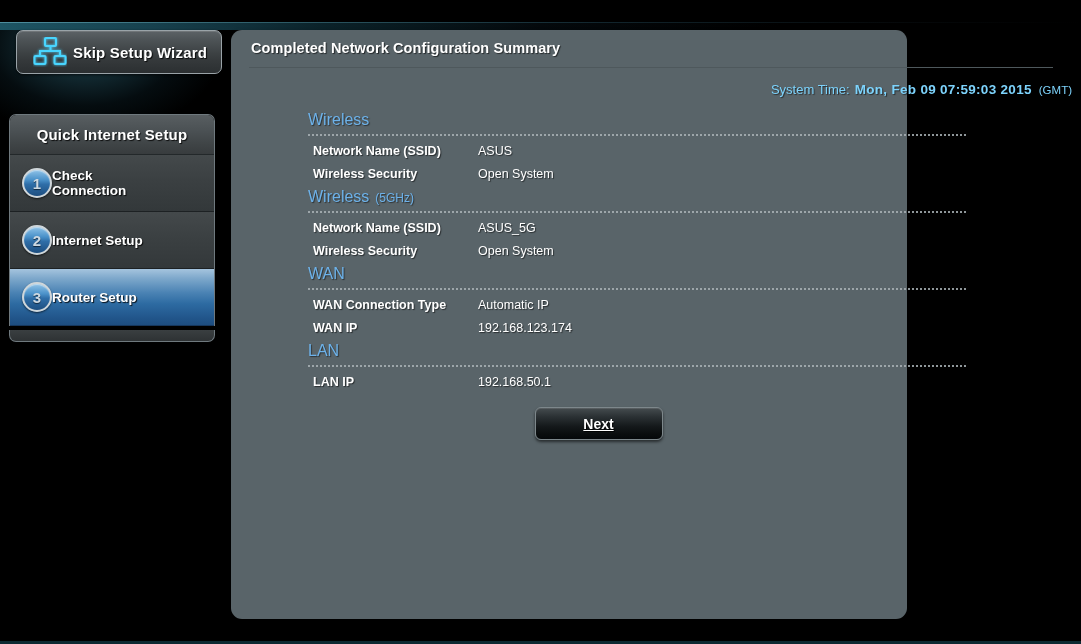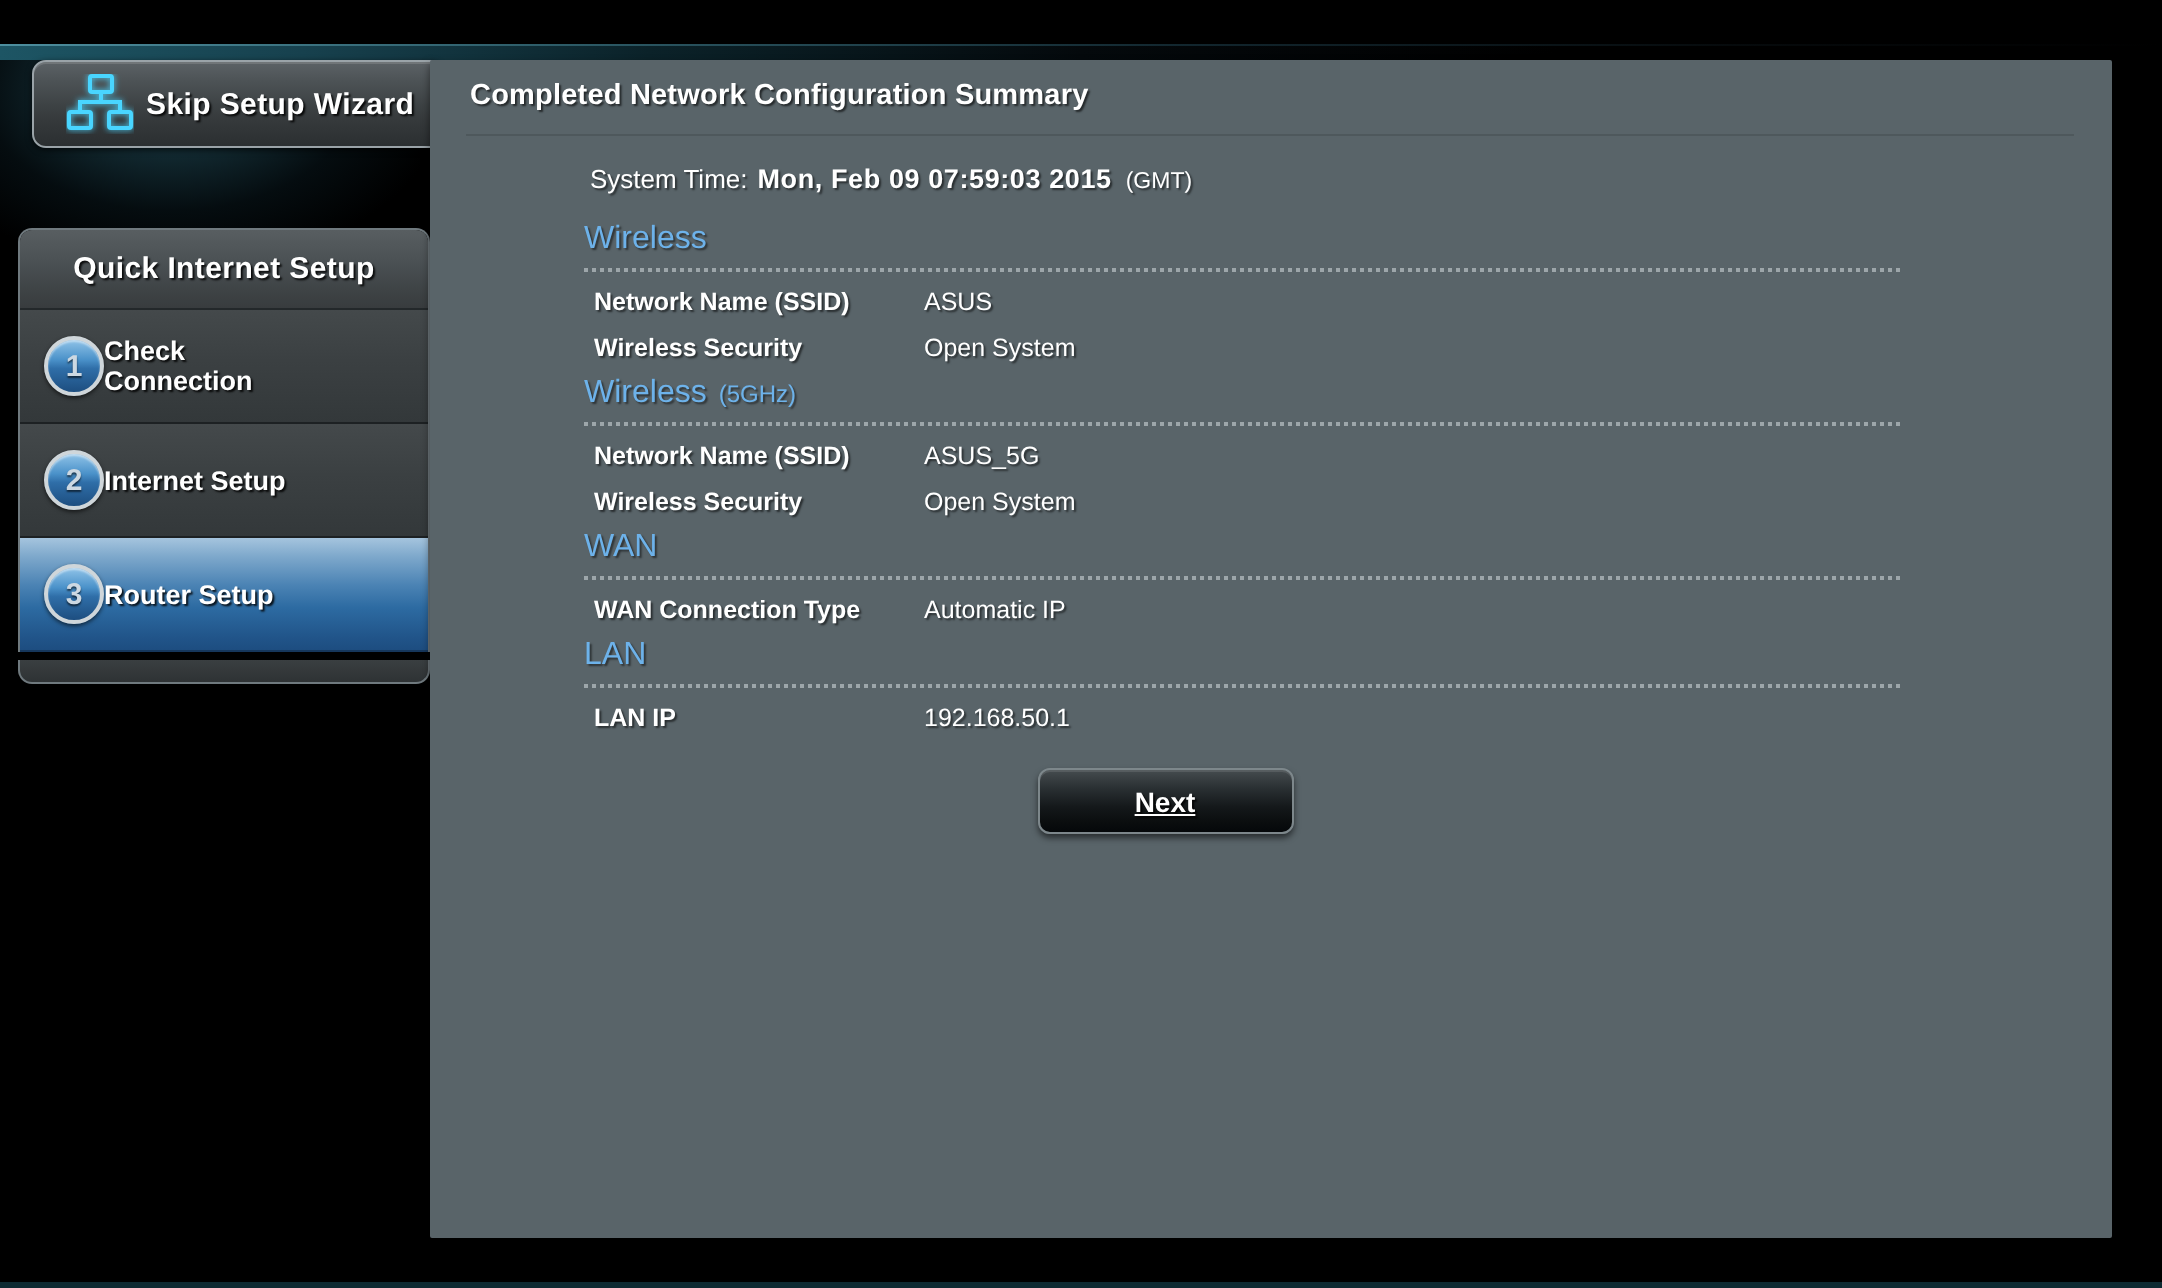--- a/index.html
+++ b/index.html
@@ -156,25 +156,25 @@
     width: 206px; height: 12px;
     border: 1px solid #6f797e;
     border-top: none;
     border-radius: 0 0 7px 7px;
     background: linear-gradient(to bottom, #3a3f41 0%, #2e3234 100%);
   }
 
   
   #main-panel {
     position: absolute;
-    left: 215px; top: 30px;
-    width: 841px;
+    left: 231px; top: 30px;
+    width: 676px;
     height: 589px;
     background: #596469;
-    border-radius: 1px;
+    border-radius: 11px;
     box-shadow: 0 2px 4px rgba(0,0,0,0.5);
   }
   #panel-title {
     position: absolute;
     left: 20px; top: 10px;
     color: #fff;
     font-size: 14.5px;
     font-weight: bold;
     text-shadow: 1px 1px 1px rgba(0,0,0,0.6);
     letter-spacing: 0.1px;
@@ -187,27 +187,28 @@
     border-bottom: 1px solid #4e585c;
   }
 
   #summary {
     position: absolute;
     left: 0; top: 52px;
     width: 841px;
   }
 
   #system-time-row {
-    padding-left: 80px;
+    padding-left: 112px;
     height: 26px;
     display: flex;
     align-items: baseline;
-    color: #ffffff;
+    color: #7dd3fc;
     font-size: 13px;
     text-shadow: 1px 1px 1px rgba(0,0,0,0.55);
+    justify-content: flex-end;
   }
   #system-time-value {
     font-weight: bold;
     margin-left: 5px;
     font-size: 13.5px;
     letter-spacing: 0.3px;
   }
   #system-time-zone {
     margin-left: 7px;
     font-size: 11.5px;
@@ -391,20 +392,24 @@
 
     <div class="section-head">
       <span>WAN</span>
       <span class="sub"></span>
     </div>
     <div class="section-rule"></div>
     <div class="kv-row">
       <span class="kv-key">WAN Connection Type</span>
       <span class="kv-val">Automatic IP</span>
     </div>
+    <div class="kv-row">
+      <span class="kv-key">WAN IP</span>
+      <span class="kv-val">192.168.123.174</span>
+    </div>
 
     <div class="section-head">
       <span>LAN</span>
       <span class="sub"></span>
     </div>
     <div class="section-rule"></div>
     <div class="kv-row">
       <span class="kv-key">LAN IP</span>
       <span class="kv-val">192.168.50.1</span>
     </div>

